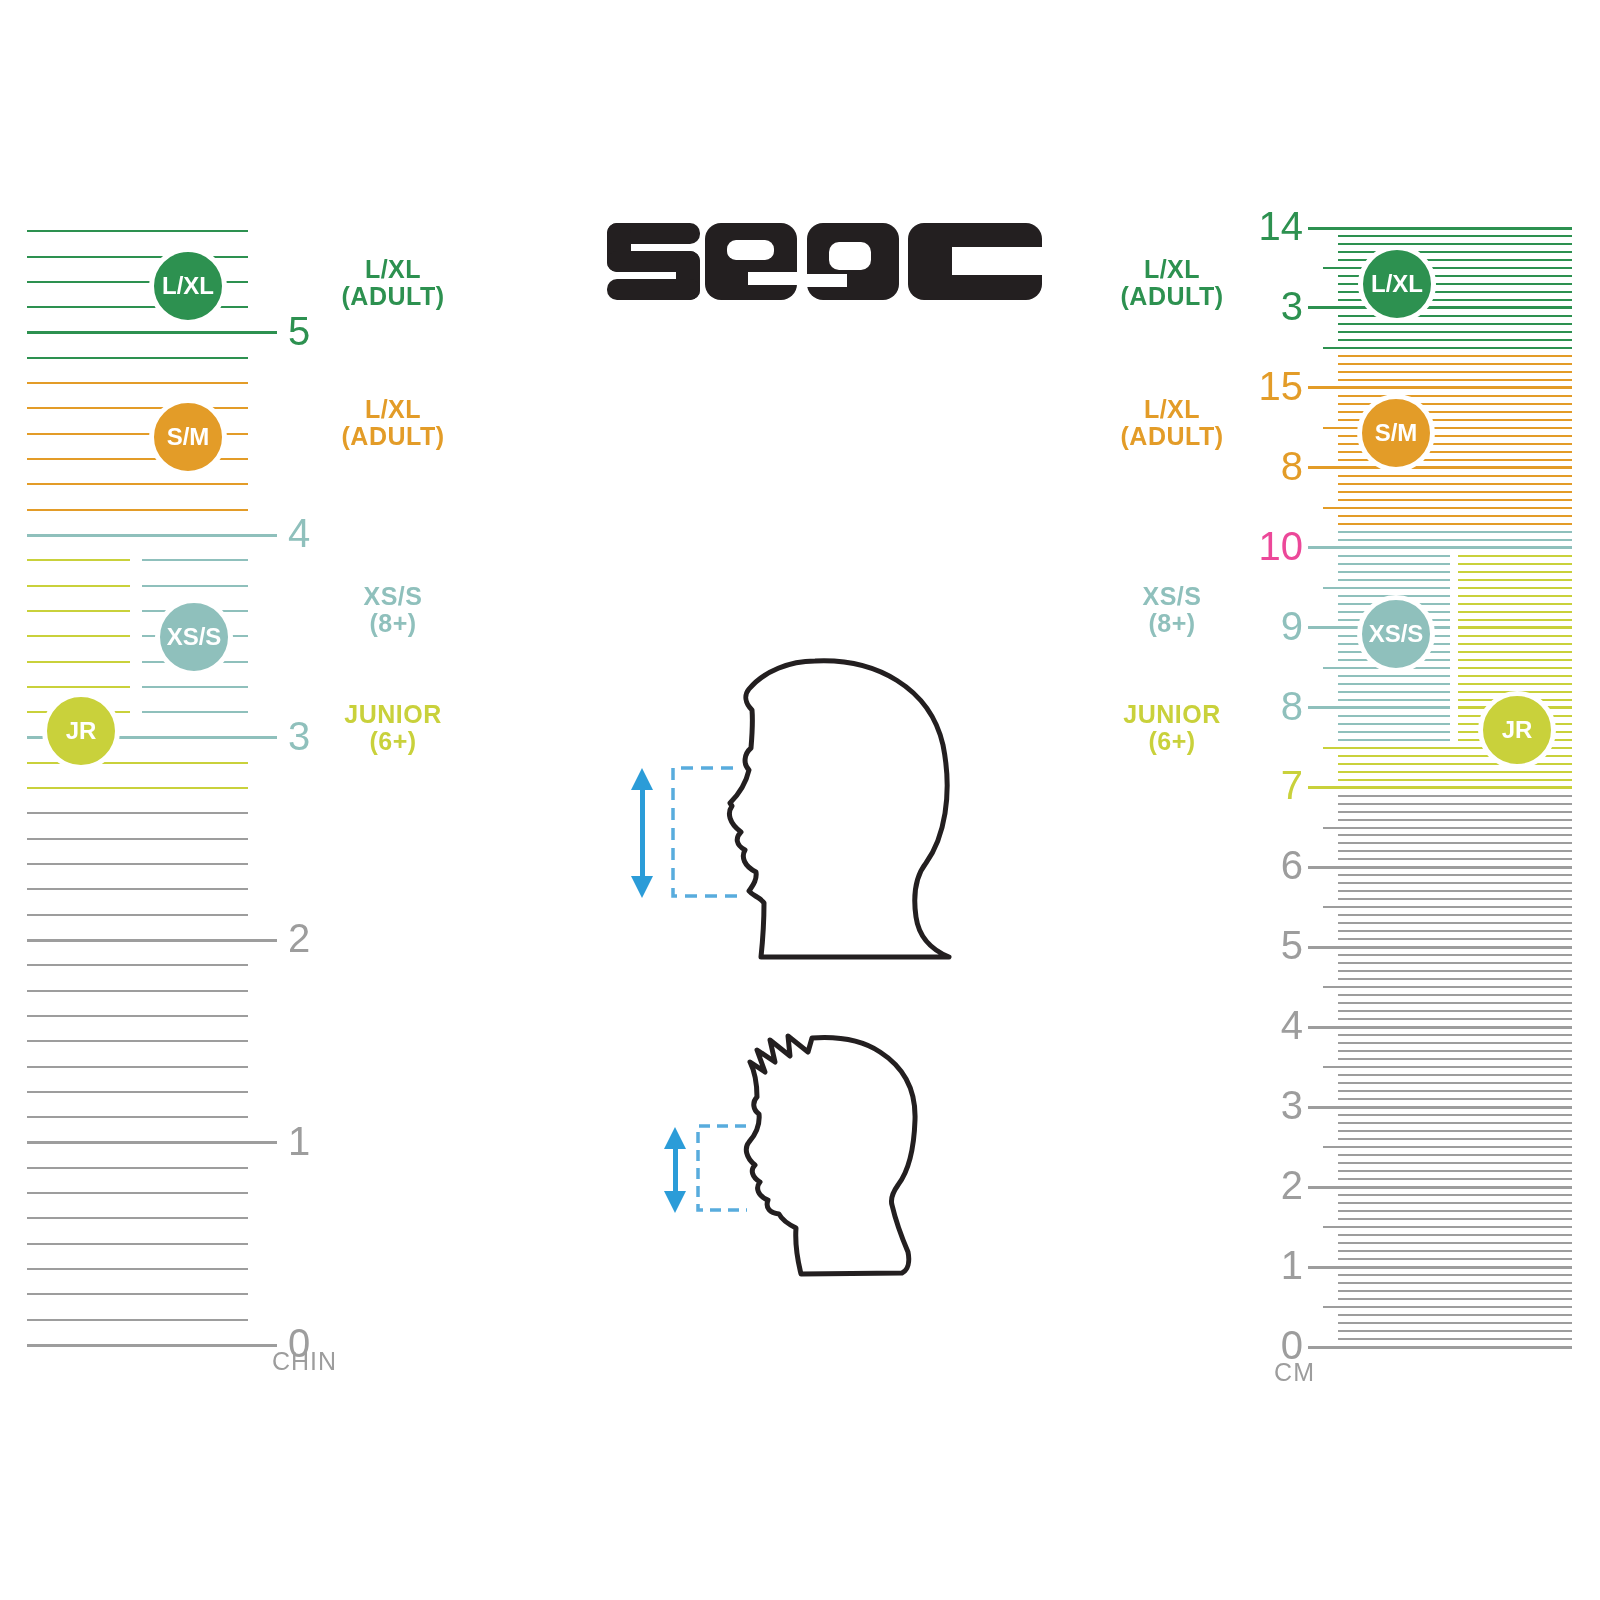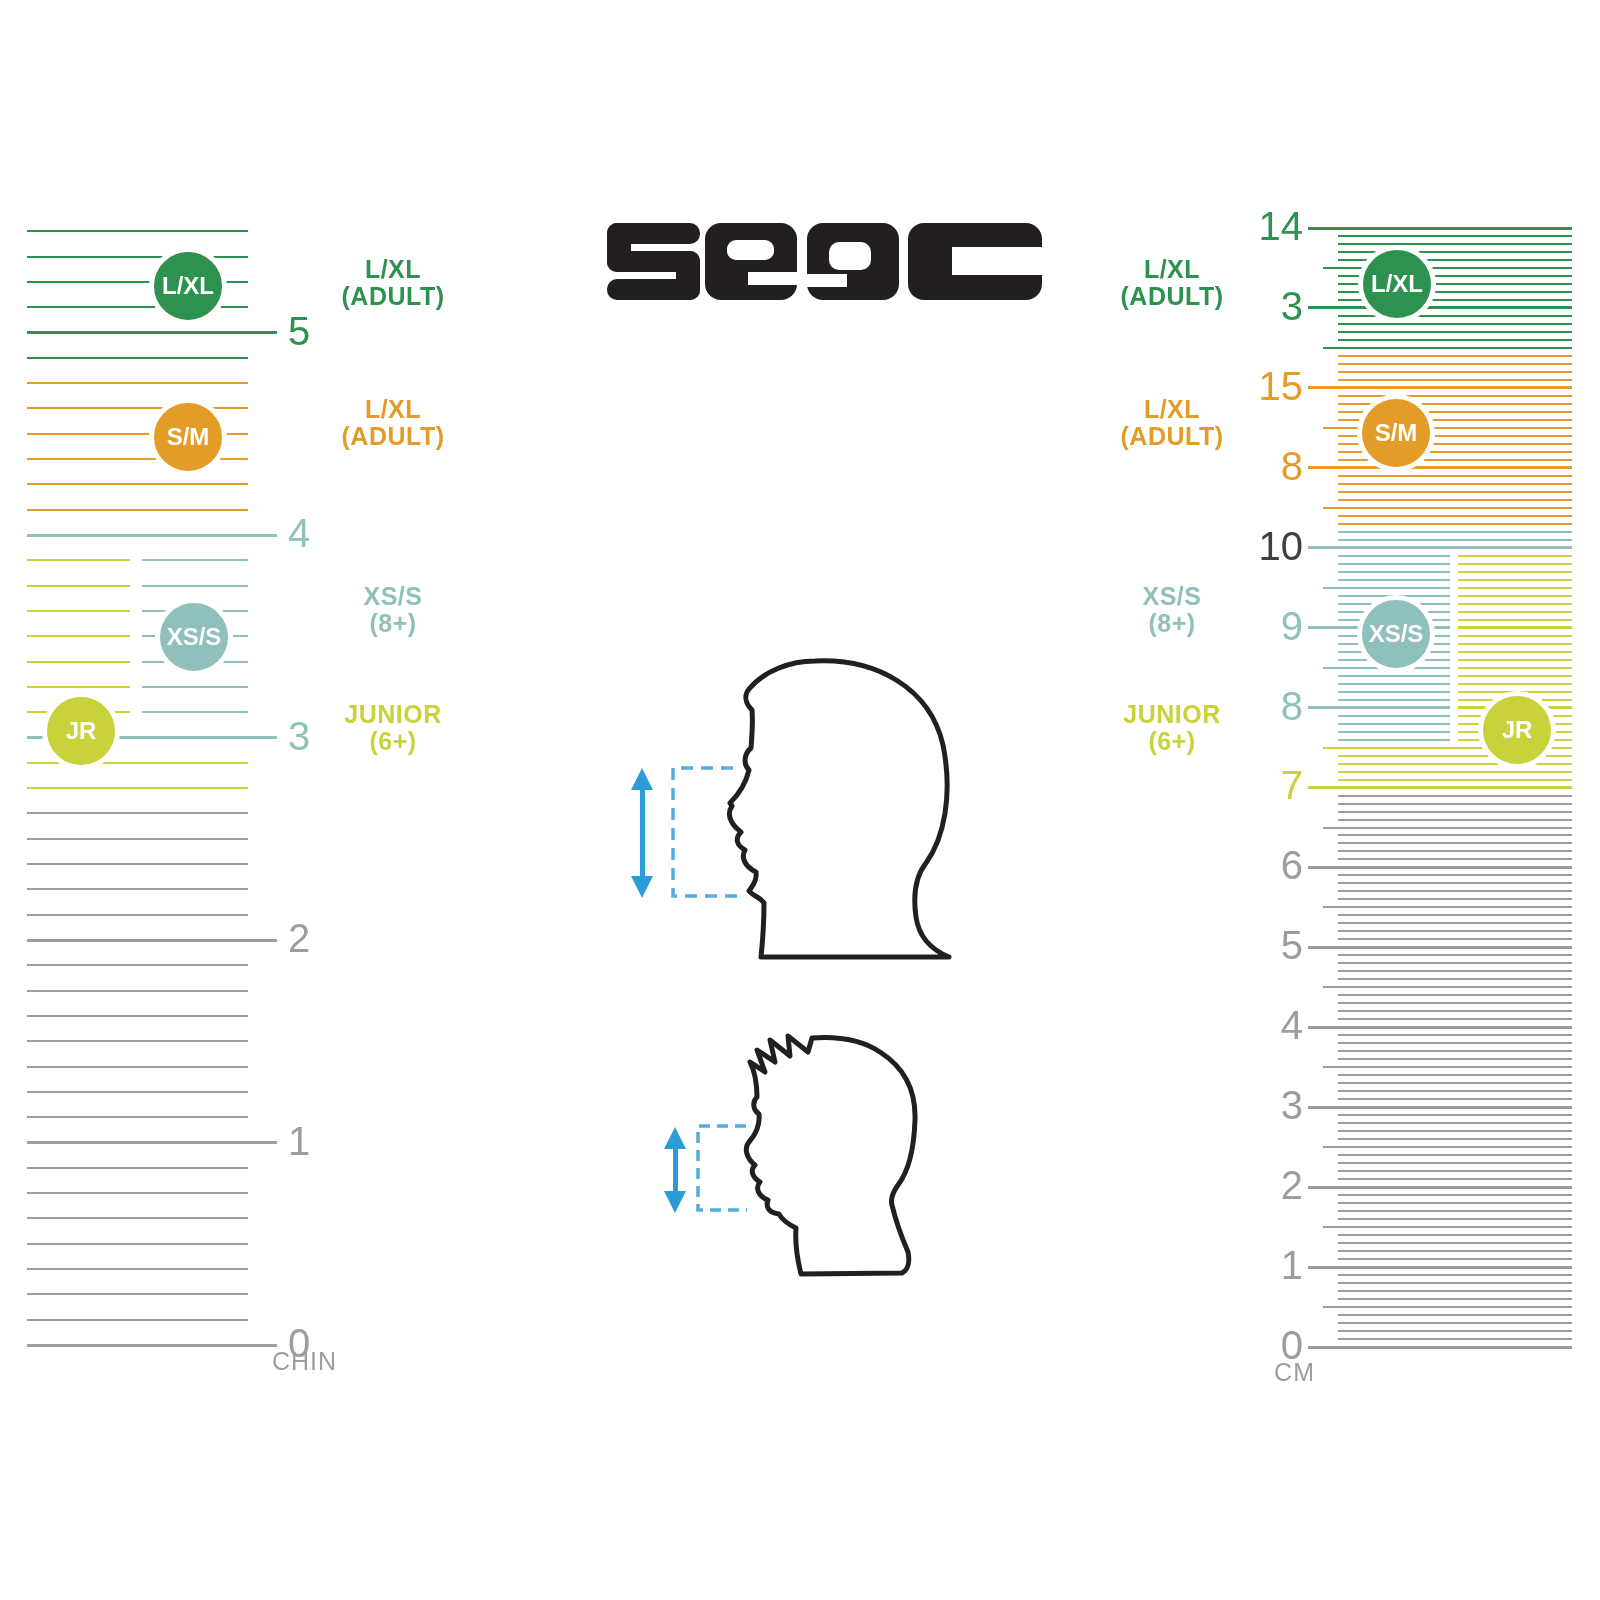--- a/index.html
+++ b/index.html
@@ -212,21 +212,21 @@
       <div class="tick" style="left: 1458px; top: 586.7px; width: 114px; height: 2px; background: rgb(201, 209, 59);"></div>
       <div class="tick" style="left: 1338px; top: 578.7px; width: 112px; height: 2px; background: rgb(143, 192, 188);"></div>
       <div class="tick" style="left: 1458px; top: 578.7px; width: 114px; height: 2px; background: rgb(201, 209, 59);"></div>
       <div class="tick" style="left: 1338px; top: 570.7px; width: 112px; height: 2px; background: rgb(143, 192, 188);"></div>
       <div class="tick" style="left: 1458px; top: 570.7px; width: 114px; height: 2px; background: rgb(201, 209, 59);"></div>
       <div class="tick" style="left: 1338px; top: 562.7px; width: 112px; height: 2px; background: rgb(143, 192, 188);"></div>
       <div class="tick" style="left: 1458px; top: 562.7px; width: 114px; height: 2px; background: rgb(201, 209, 59);"></div>
       <div class="tick" style="left: 1338px; top: 554.7px; width: 112px; height: 2px; background: rgb(143, 192, 188);"></div>
       <div class="tick" style="left: 1458px; top: 554.7px; width: 114px; height: 2px; background: rgb(201, 209, 59);"></div>
       <div class="tick" style="left: 1308px; top: 546.2px; width: 264px; height: 3px; background: rgb(143, 192, 188);"></div>
-      <div class="num num-right" style="left: 1243px; top: 547.7px; color: #404040; text-align: right;">10</div>
+      <div class="num num-right" style="left: 1243px; top: 547.7px; color: #ec4899; text-align: right;">10</div>
       <div class="tick" style="left: 1338px; top: 538.7px; width: 234px; height: 2px; background: rgb(143, 192, 188);"></div>
       <div class="tick" style="left: 1338px; top: 530.7px; width: 234px; height: 2px; background: rgb(143, 192, 188);"></div>
       <div class="tick" style="left: 1338px; top: 522.7px; width: 234px; height: 2px; background: rgb(227, 156, 40);"></div>
       <div class="tick" style="left: 1338px; top: 514.7px; width: 234px; height: 2px; background: rgb(227, 156, 40);"></div>
       <div class="tick" style="left: 1323px; top: 506.7px; width: 249px; height: 2px; background: rgb(227, 156, 40);"></div>
       <div class="tick" style="left: 1338px; top: 498.7px; width: 234px; height: 2px; background: rgb(227, 156, 40);"></div>
       <div class="tick" style="left: 1338px; top: 490.7px; width: 234px; height: 2px; background: rgb(227, 156, 40);"></div>
       <div class="tick" style="left: 1338px; top: 482.8px; width: 234px; height: 2px; background: rgb(227, 156, 40);"></div>
       <div class="tick" style="left: 1338px; top: 474.8px; width: 234px; height: 2px; background: rgb(227, 156, 40);"></div>
       <div class="tick" style="left: 1308px; top: 466.3px; width: 264px; height: 3px; background: rgb(227, 156, 40);"></div>

